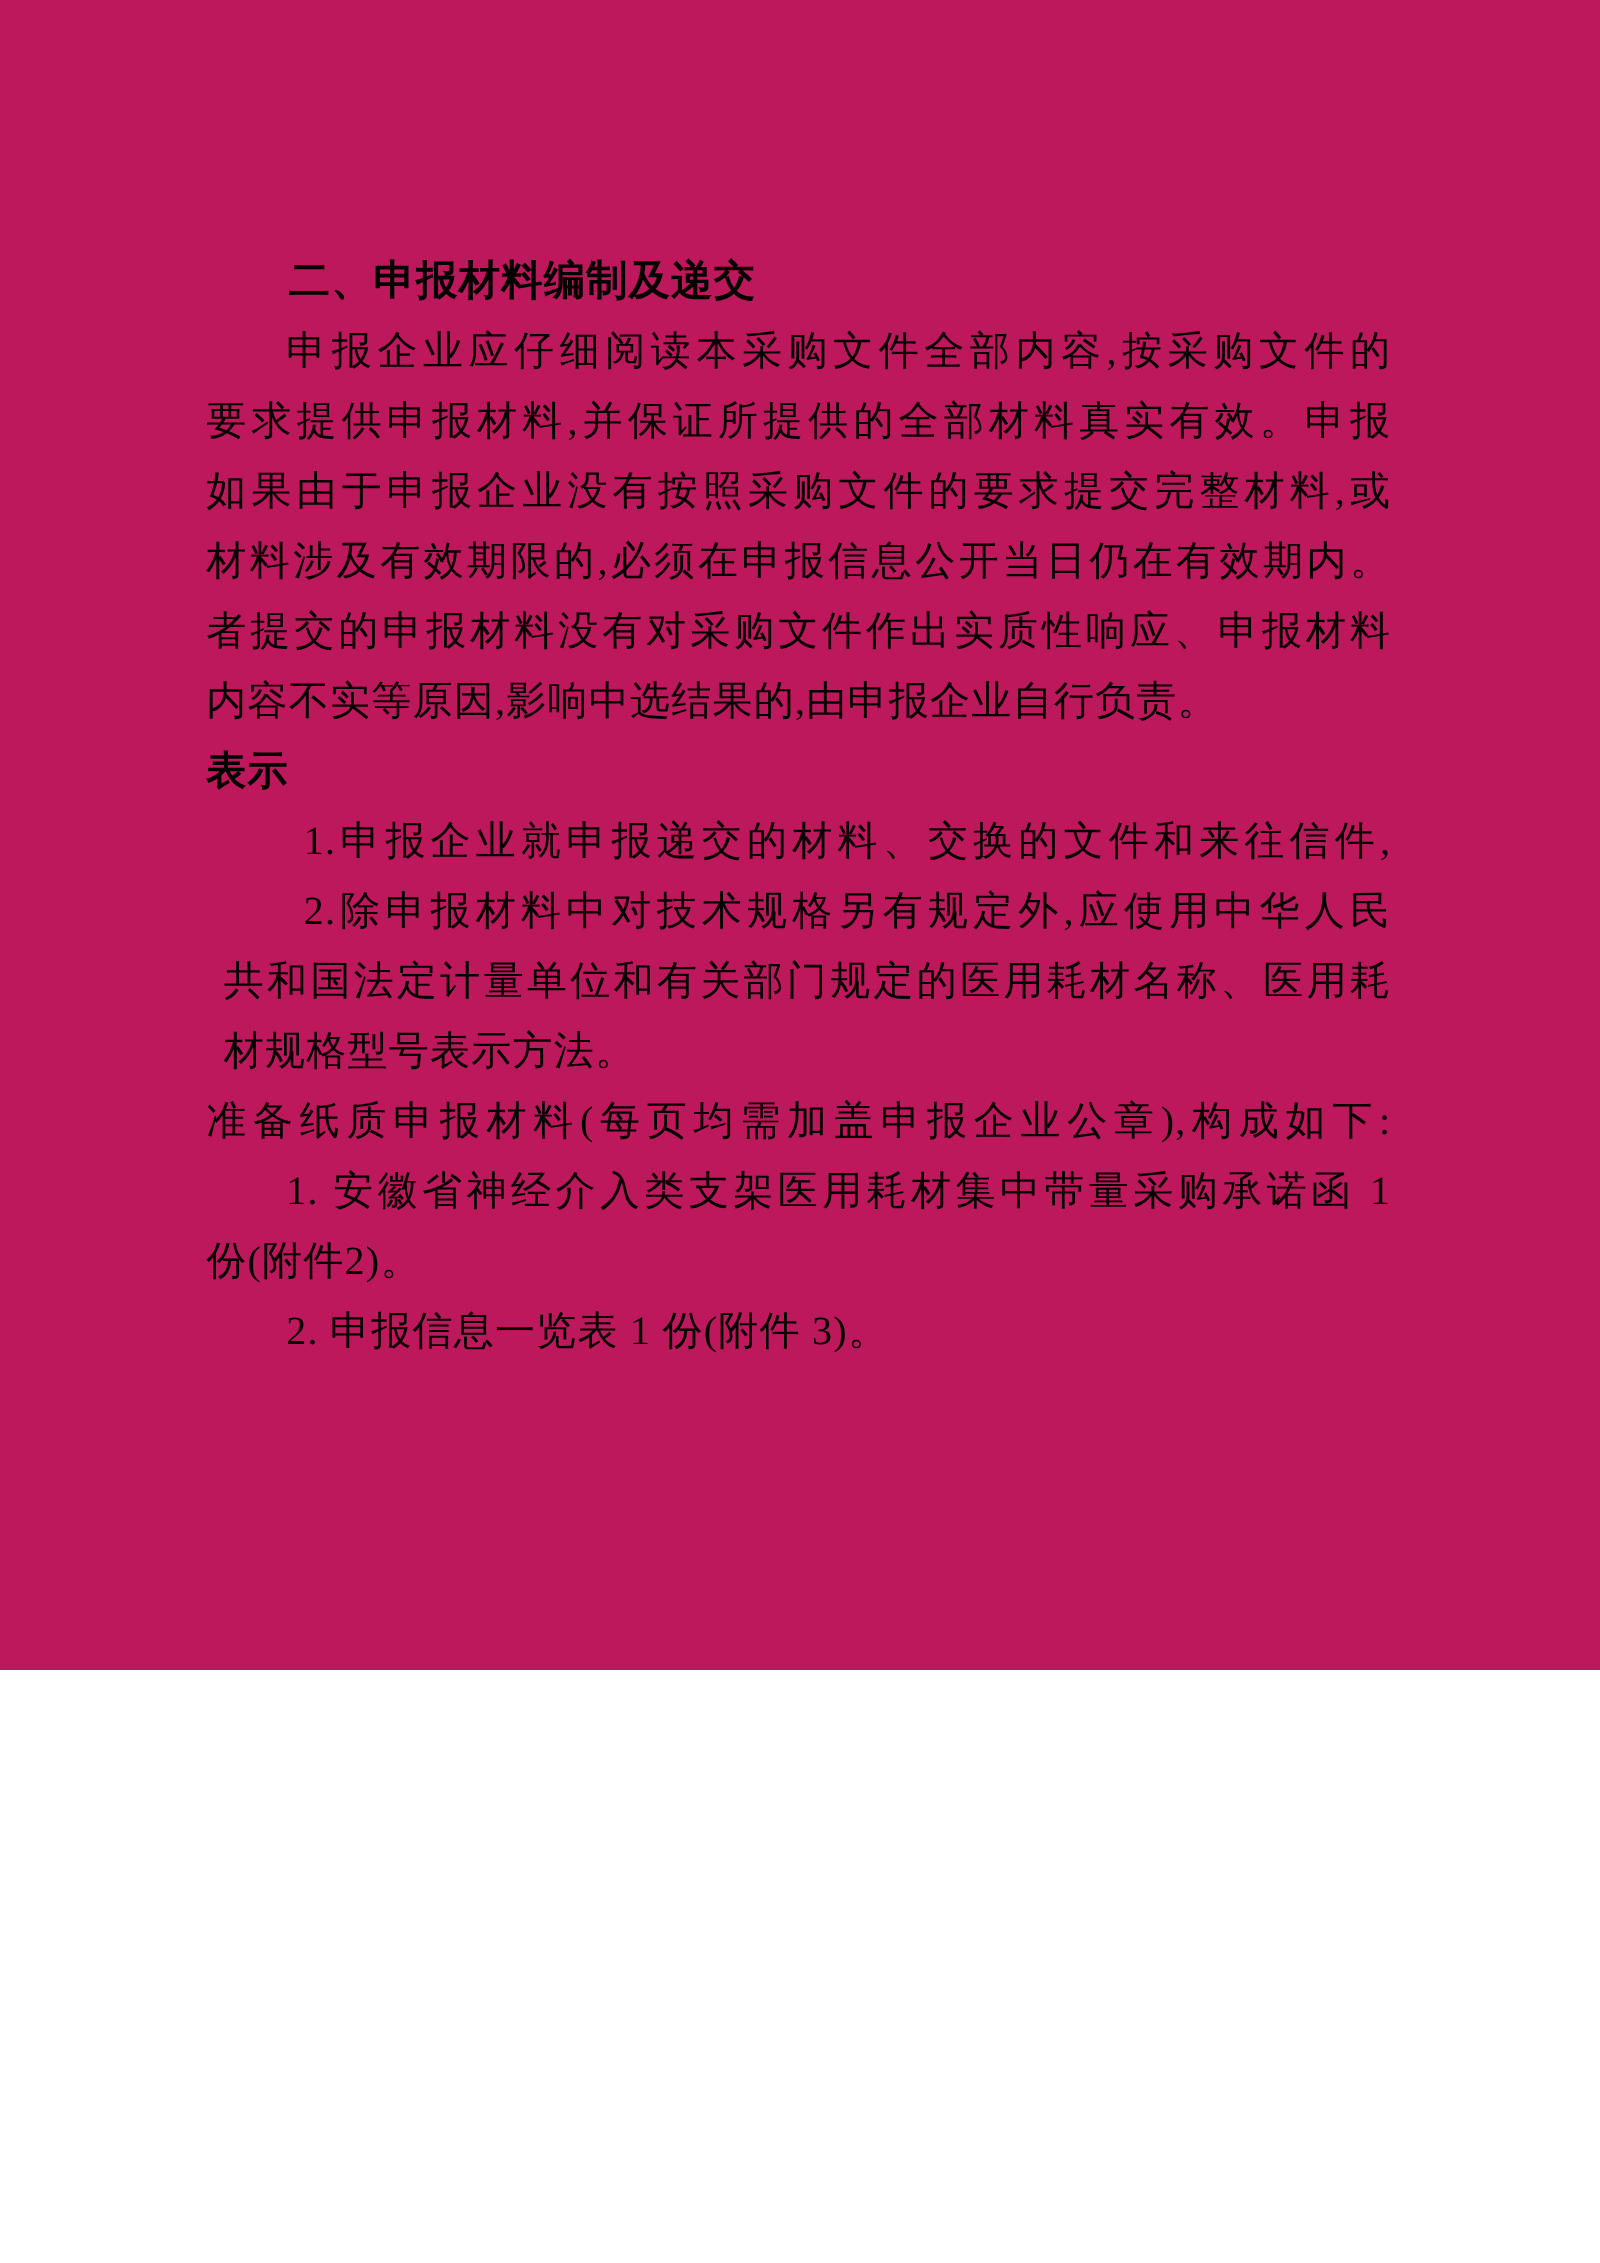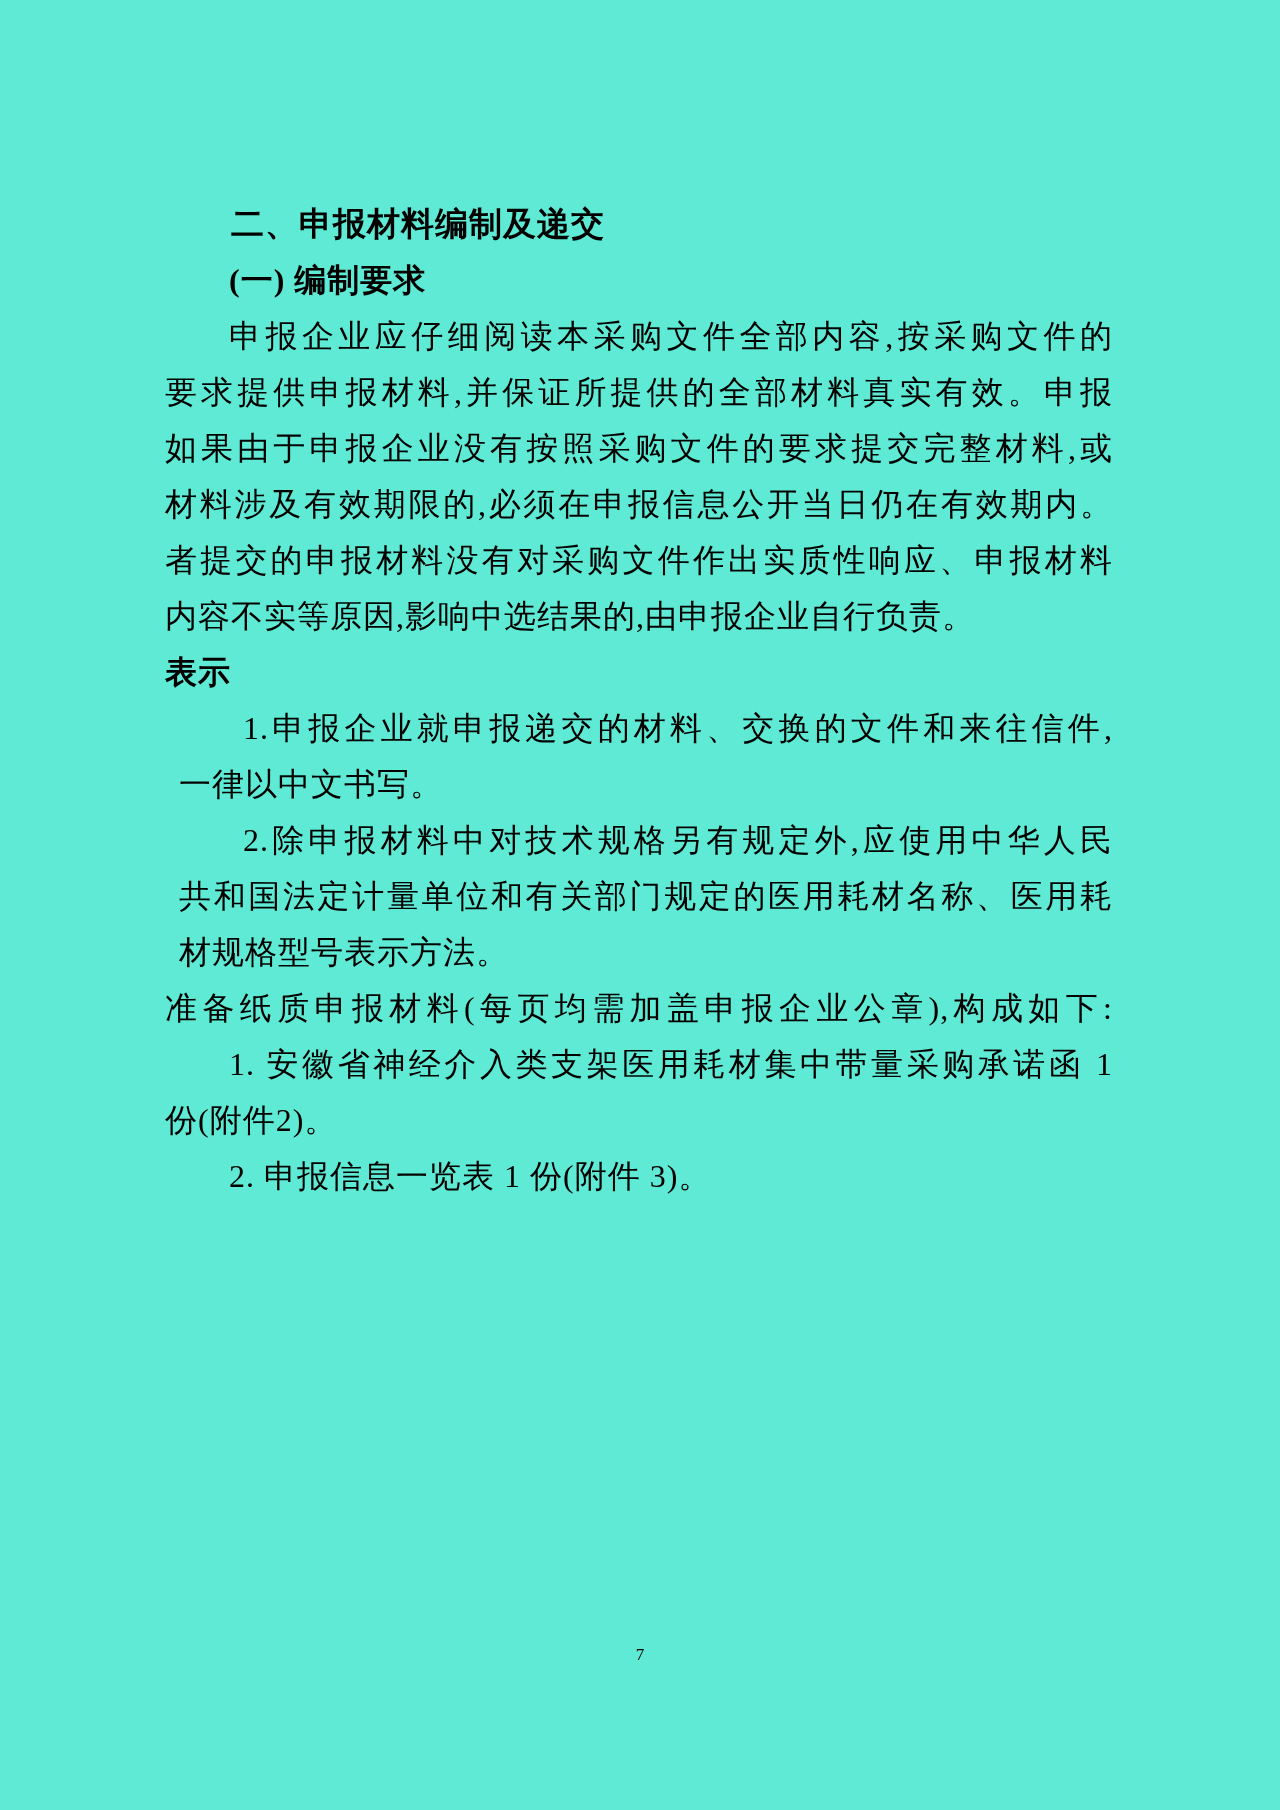--- a/index.html
+++ b/index.html
@@ -1,21 +1,21 @@
 <!DOCTYPE html>
 <html><head>
 <meta charset="utf-8">
 <style>
   * { margin: 0; padding: 0; box-sizing: border-box; }
   html, body { background: #ffffff; }
   .page {
     position: relative;
     width: 1280px;
-    height: 1810px;
-    background: #5eead4;
+    height: 1336px;
+    background: #be185d;
     color: #000000;
     font-family: "Liberation Serif", serif;
     overflow: hidden;
   }
   .text-block {
     position: absolute;
     left: 165px;
     top: 196px;
     width: 948px;
   }
@@ -54,38 +54,36 @@
   }
 </style>
 </head>
 <body>
 
 <div class="page">
   <div class="text-block">
 
     <div class="line h-main indent">二、申报材料编制及递交</div>
 
-    <div class="line h-sub indent">(一) 编制要求</div>
 
     <div>
       <span class="line fill indent">申报企业应仔细阅读本采购文件全部内容,按采购文件的</span>
       <span class="line fill">要求提供申报材料,并保证所提供的全部材料真实有效。申报</span>
       <span class="line fill">如果由于申报企业没有按照采购文件的要求提交完整材料,或</span>
       <span class="line fill">材料涉及有效期限的,必须在申报信息公开当日仍在有效期内。</span>
       <span class="line fill">者提交的申报材料没有对采购文件作出实质性响应、申报材料</span>
       <span class="line">内容不实等原因,影响中选结果的,由申报企业自行负责。</span>
     </div>
 
     <div>
       <span class="line h-sub">表示</span>
     </div>
 
     <div>
       <span class="line fill indent hang">1.申报企业就申报递交的材料、交换的文件和来往信件,</span>
-      <span class="line hang">一律以中文书写。</span>
     </div>
 
     <div>
       <span class="line fill indent hang">2.除申报材料中对技术规格另有规定外,应使用中华人民</span>
       <span class="line fill hang">共和国法定计量单位和有关部门规定的医用耗材名称、医用耗</span>
       <span class="line hang">材规格型号表示方法。</span>
     </div>
 
 
     <div>

